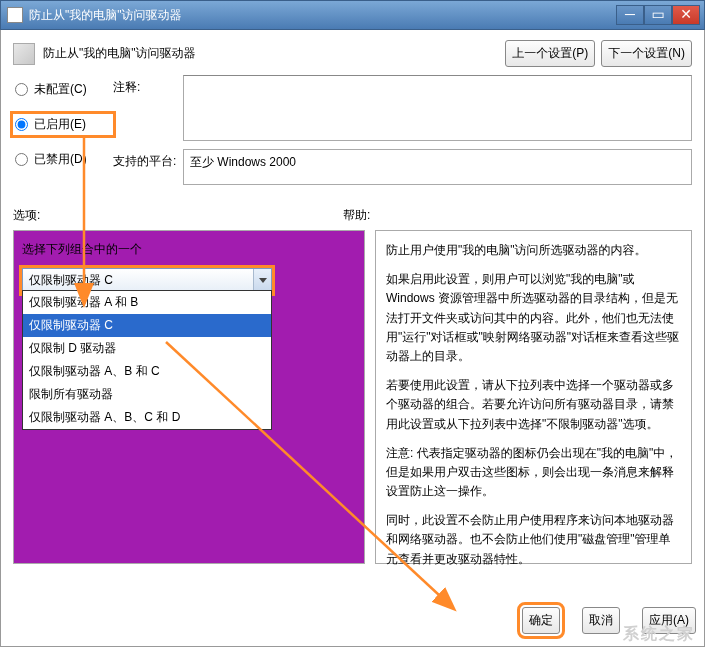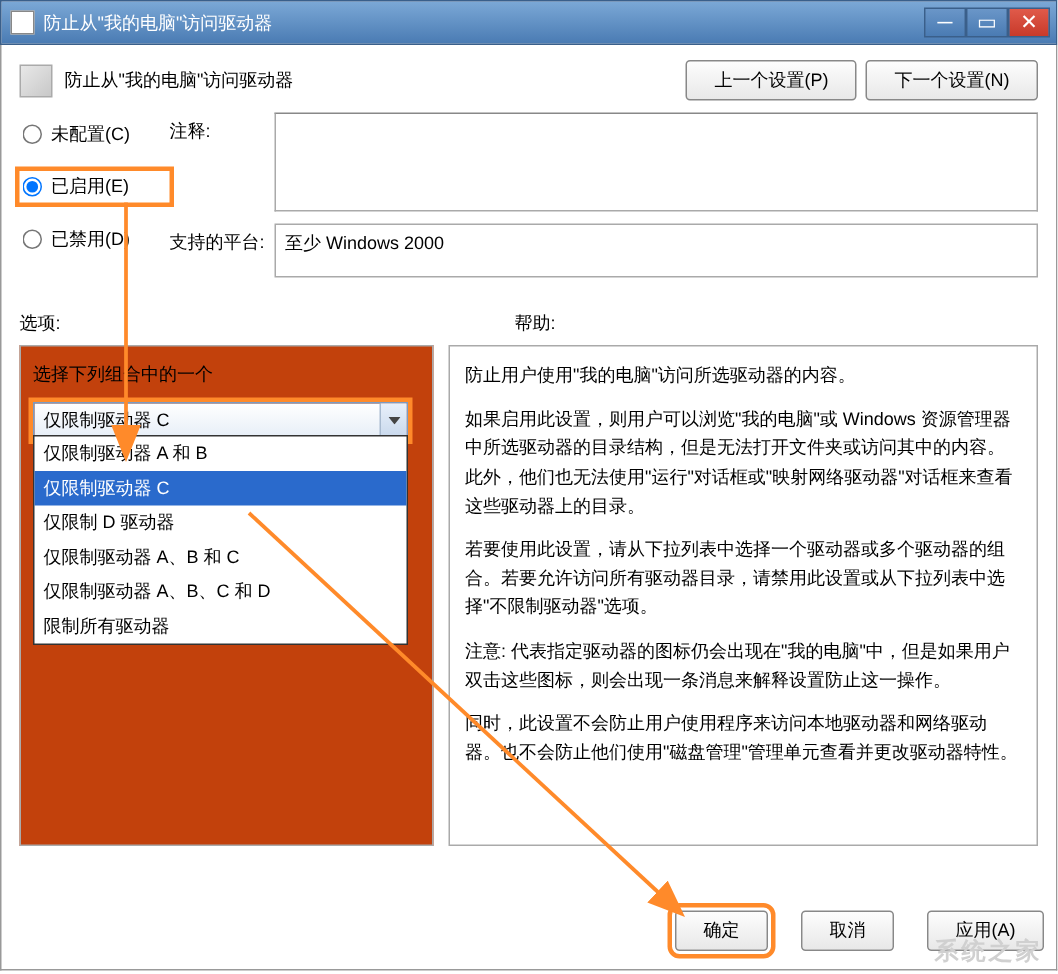--- a/index.html
+++ b/index.html
@@ -11,39 +11,39 @@
     .titlebar-buttons { display: flex; gap: 0; }
     .win-btn { width: 28px; height: 20px; background: linear-gradient(to bottom, #6a96c8, #4a7bb3); border: 1px solid #3a5f8a; color: #fff; text-align: center; line-height: 16px; font-size: 14px; cursor: pointer; }
     .win-btn.close { background: linear-gradient(to bottom, #e05a4a, #c83a2a); }
     
     .window-body { border: 1px solid #999; border-top: none; height: 617px; background: #fff; padding: 10px 12px; position: relative; }
     
     .header-row { display: flex; align-items: center; margin-bottom: 8px; }
     .header-icon { width: 22px; height: 22px; margin-right: 8px; background: linear-gradient(135deg,#e8e8e8,#c8c8c8); border: 1px solid #aaa; }
     .header-title { flex: 1; font-size: 12px; }
     .nav-buttons { display: flex; gap: 6px; }
-    .btn { padding: 4px 18px; background: linear-gradient(to bottom,#fdfdfd,#e8e8e8); border: 1px solid #888; border-radius: 3px; cursor: pointer; font-size: 12px; }
+    .btn { padding: 4px 6px; background: linear-gradient(to bottom,#fdfdfd,#e8e8e8); border: 1px solid #888; border-radius: 3px; cursor: pointer; font-size: 12px; }
     
     .config-area { display: flex; margin-top: 6px; }
     .radio-col { width: 100px; padding-top: 4px; }
     .radio-row { display: flex; margin-bottom: 14px; padding: 2px; }
     .radio-row input { margin-right: 6px; }
     .radio-row.selected { outline: 3px solid #ff8a2a; outline-offset: 0; }
     
     .right-fields { flex: 1; }
     .field-row { display: flex; margin-bottom: 8px; }
     .field-label { width: 70px; padding-top: 4px; }
     .comment-box { flex: 1; height: 66px; border: 1px solid #aaa; border-top-color: #888; background: #fff; padding: 4px; resize: none; }
     .platform-box { flex: 1; height: 36px; border: 1px solid #aaa; background: #fff; padding: 4px 6px; }
     
     .section-labels { display: flex; margin-top: 14px; }
     .section-labels div:first-child { width: 330px; }
     
     .panels { display: flex; margin-top: 6px; gap: 10px; height: 334px; }
-    .options-panel { width: 276px; border: 1px solid #aaa; background: #c2410c; padding: 10px 8px; position: relative; }
+    .options-panel { width: 352px; border: 1px solid #aaa; background: #a21caf; padding: 10px 8px; position: relative; }
     .help-panel { flex: 1; border: 1px solid #aaa; background: #fff; padding: 10px 10px; line-height: 1.6; }
     .help-panel p { margin-bottom: 10px; }
     
     .opt-label { margin-bottom: 10px; }
     .combo { width: 250px; position: relative; outline: 3px solid #ff8a2a; }
     .combo-display { border: 1px solid #7a9bc4; background: linear-gradient(to bottom,#fff,#e6eef7); padding: 3px 22px 3px 6px; cursor: pointer; position: relative; }
     .combo-arrow { position: absolute; right: 0; top: 0; bottom: 0; width: 18px; background: linear-gradient(to bottom,#e8f0fa,#c8d8ec); border-left: 1px solid #a8bacf; display: flex; align-items: center; justify-content: center; }
     .combo-list { position: absolute; top: 100%; left: 0; right: 0; border: 1px solid #333; background: #fff; z-index: 10; margin-top: -3px; }
     .combo-item { padding: 3px 6px; cursor: pointer; }
     .combo-item.highlighted { background: #2a6acc; color: #fff; }
@@ -122,22 +122,22 @@
             <svg width="8" height="5" viewBox="0 0 8 5">
                 <path d="M0 0 L8 0 L4 5 Z" fill="#444"></path>
               </svg>
           </div>
         </div>
         <div class="combo-list">
           <div class="combo-item">仅限制驱动器 A 和 B</div>
           <div class="combo-item highlighted">仅限制驱动器 C</div>
           <div class="combo-item">仅限制 D 驱动器</div>
           <div class="combo-item">仅限制驱动器 A、B 和 C</div>
+          <div class="combo-item">限制所有驱动器</div>
           <div class="combo-item">仅限制驱动器 A、B、C 和 D</div>
-          <div class="combo-item">限制所有驱动器</div>
         </div>
       </div>
     </div>
     <div class="help-panel">
       <p>防止用户使用"我的电脑"访问所选驱动器的内容。</p>
       <p>如果启用此设置，则用户可以浏览"我的电脑"或 Windows 资源管理器中所选驱动器的目录结构，但是无法打开文件夹或访问其中的内容。此外，他们也无法使用"运行"对话框或"映射网络驱动器"对话框来查看这些驱动器上的目录。</p>
       <p>若要使用此设置，请从下拉列表中选择一个驱动器或多个驱动器的组合。若要允许访问所有驱动器目录，请禁用此设置或从下拉列表中选择"不限制驱动器"选项。</p>
       <p>注意: 代表指定驱动器的图标仍会出现在"我的电脑"中，但是如果用户双击这些图标，则会出现一条消息来解释设置防止这一操作。</p>
       <p>同时，此设置不会防止用户使用程序来访问本地驱动器和网络驱动器。也不会防止他们使用"磁盘管理"管理单元查看并更改驱动器特性。</p>
     </div>

